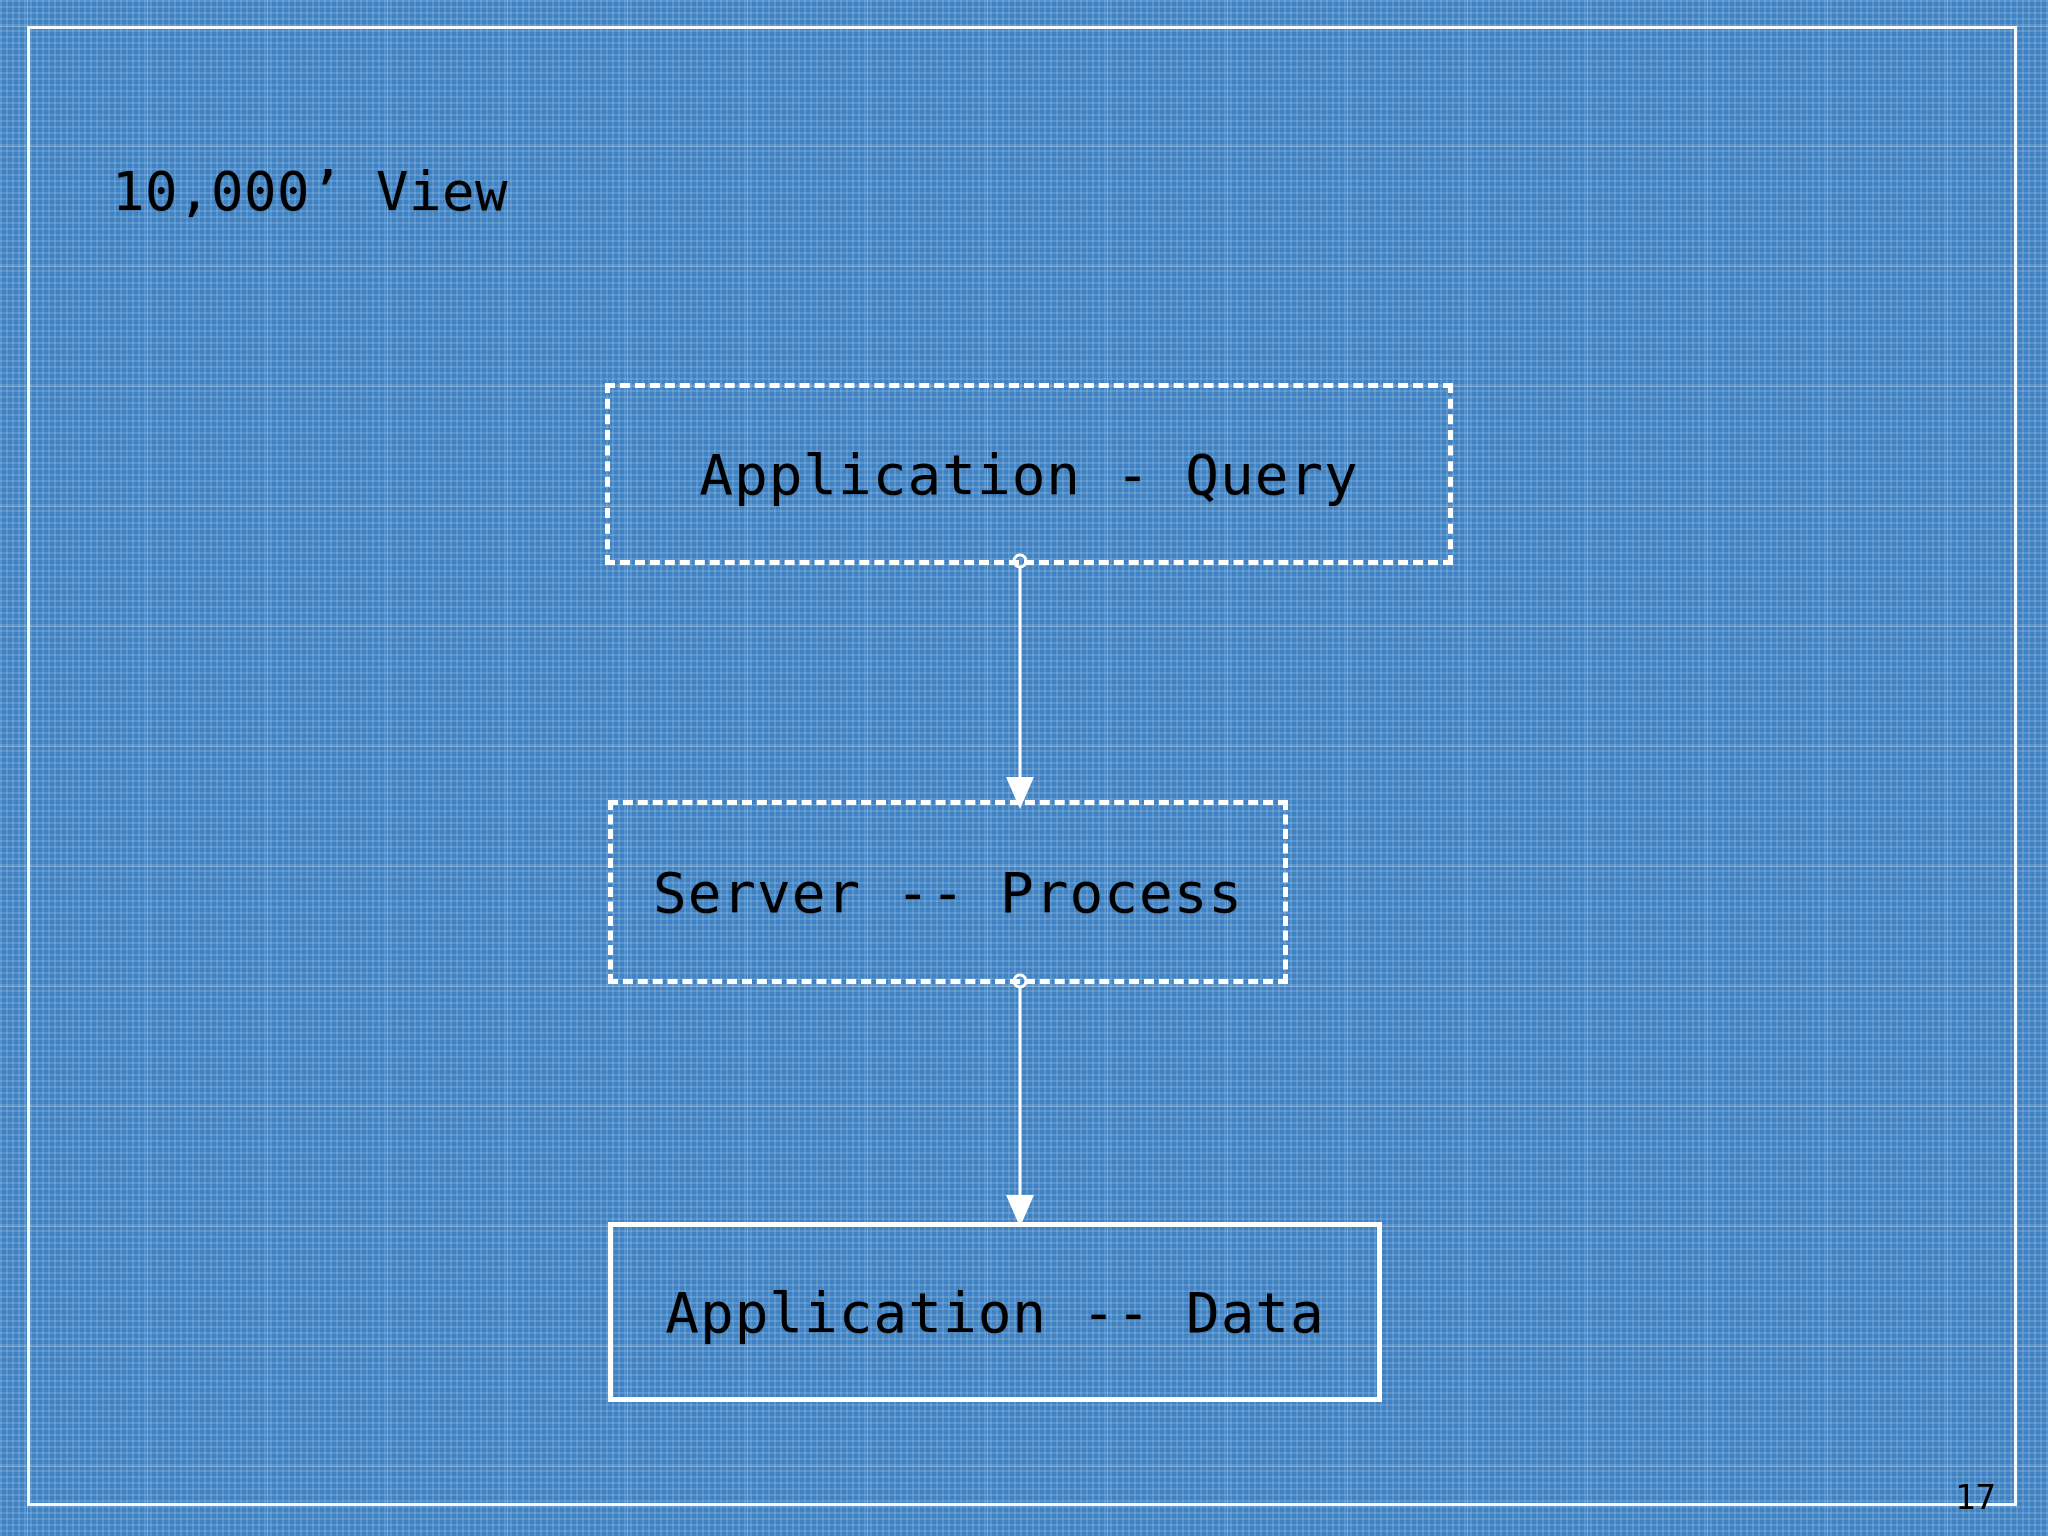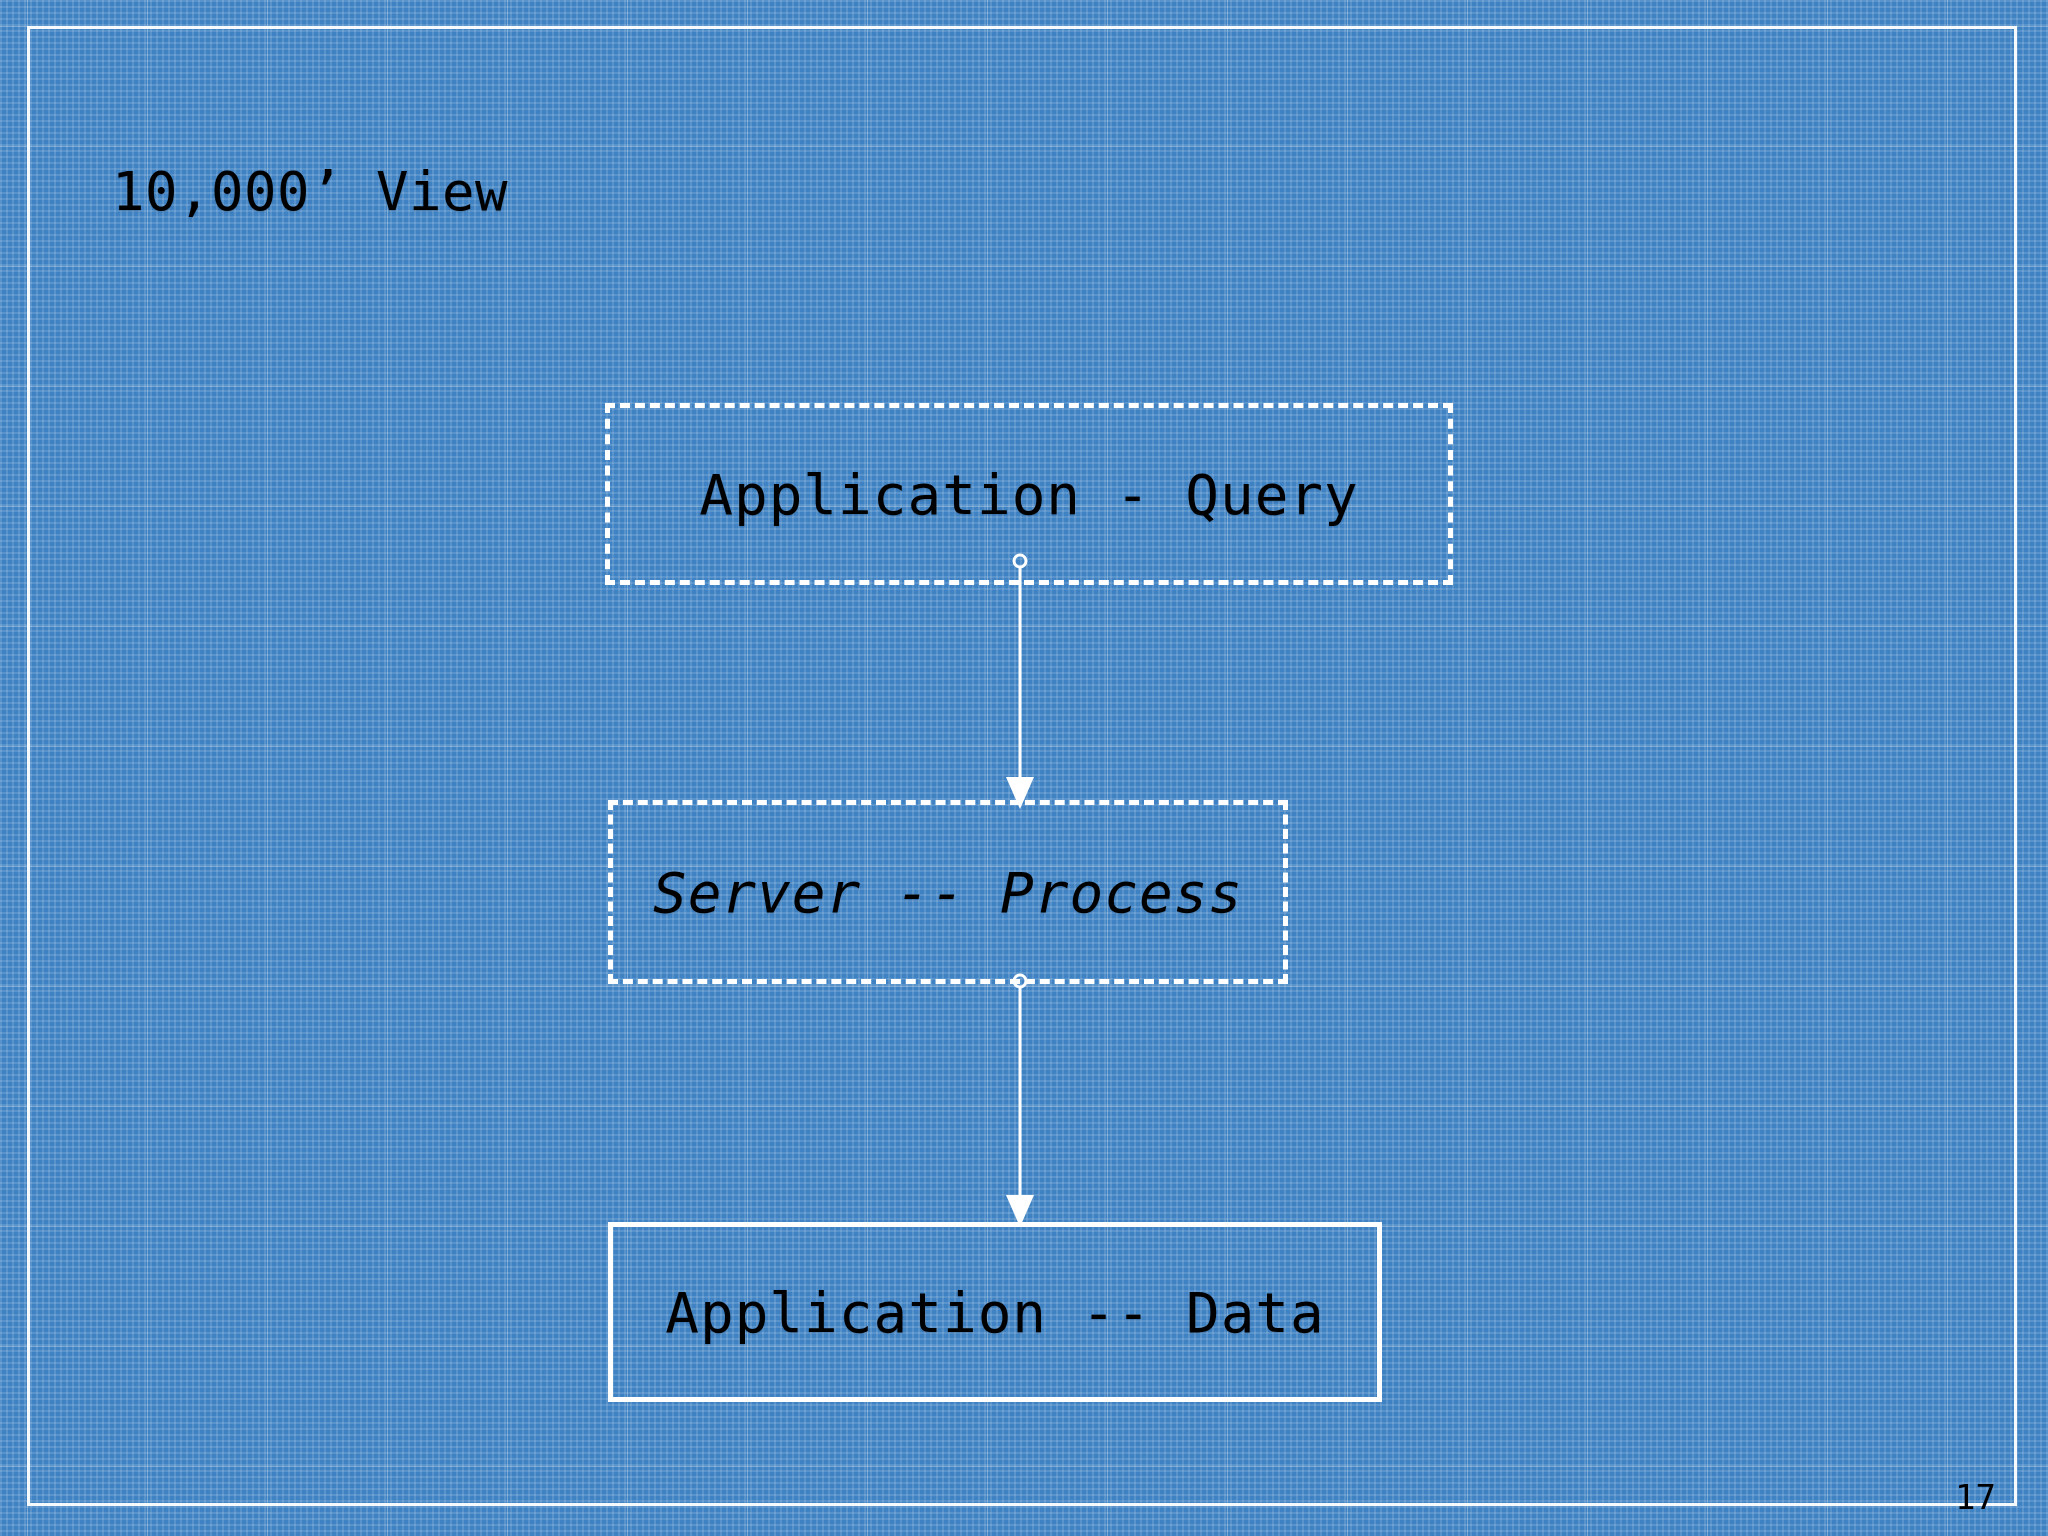--- a/index.html
+++ b/index.html
@@ -88,22 +88,22 @@
     white-space: nowrap;
     text-shadow: 0 1px 2px rgba(20,60,100,0.30);
   }
   .node.dashed {
     border: 5px dashed #ffffff;
   }
   .node.solid {
     border: 5px solid #ffffff;
   }
 
-  #node-query   { left: 605px;  top: 403px;  width: 848px; height: 182px; }
-  #node-process { left: 608px;  top: 800px;  width: 680px; height: 184px; font-style: italic; }
+  #node-query   { left: 605px;  top: 383px;  width: 848px; height: 182px; }
+  #node-process { left: 608px;  top: 800px;  width: 680px; height: 184px; }
   #node-data    { left: 608px;  top: 1222px; width: 774px; height: 180px; }
 
   
   .connector {
     position: absolute;
     pointer-events: none;
     overflow: visible;
   }
   #edge-query-process { left: 960px; top: 555px;  width: 120px; height: 260px; }
   #edge-process-data  { left: 960px; top: 975px;  width: 120px; height: 260px; }

